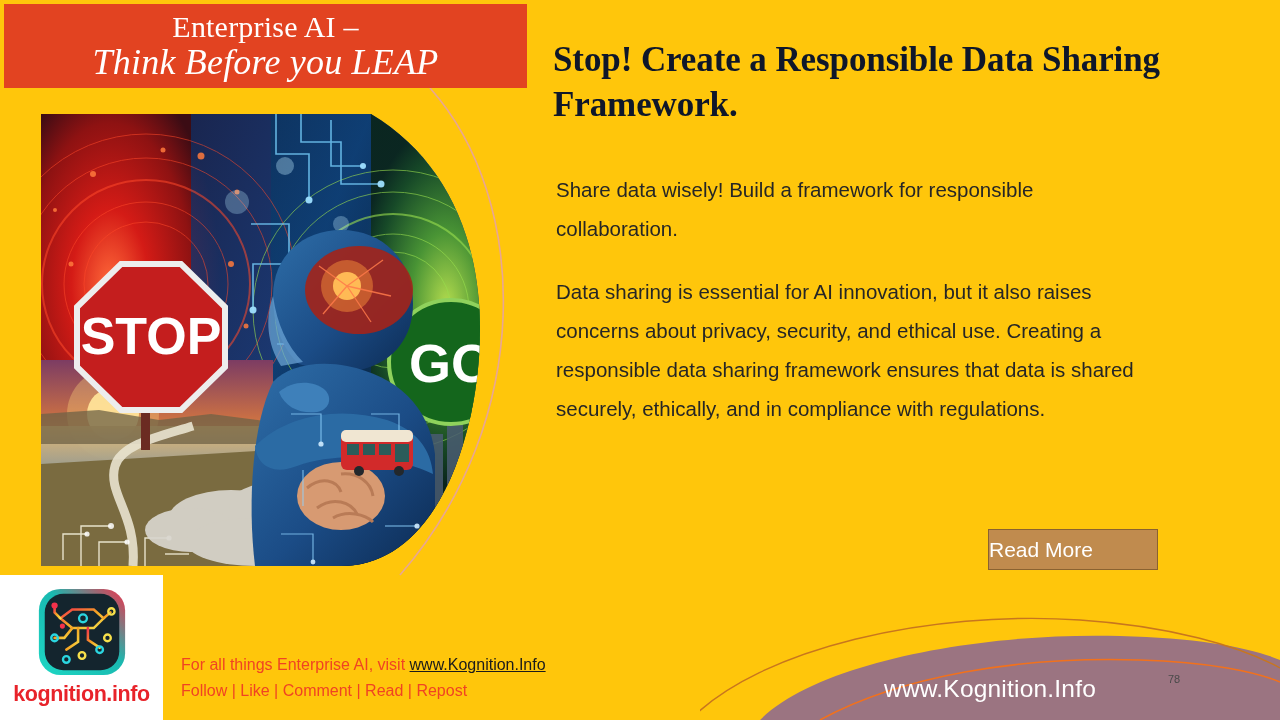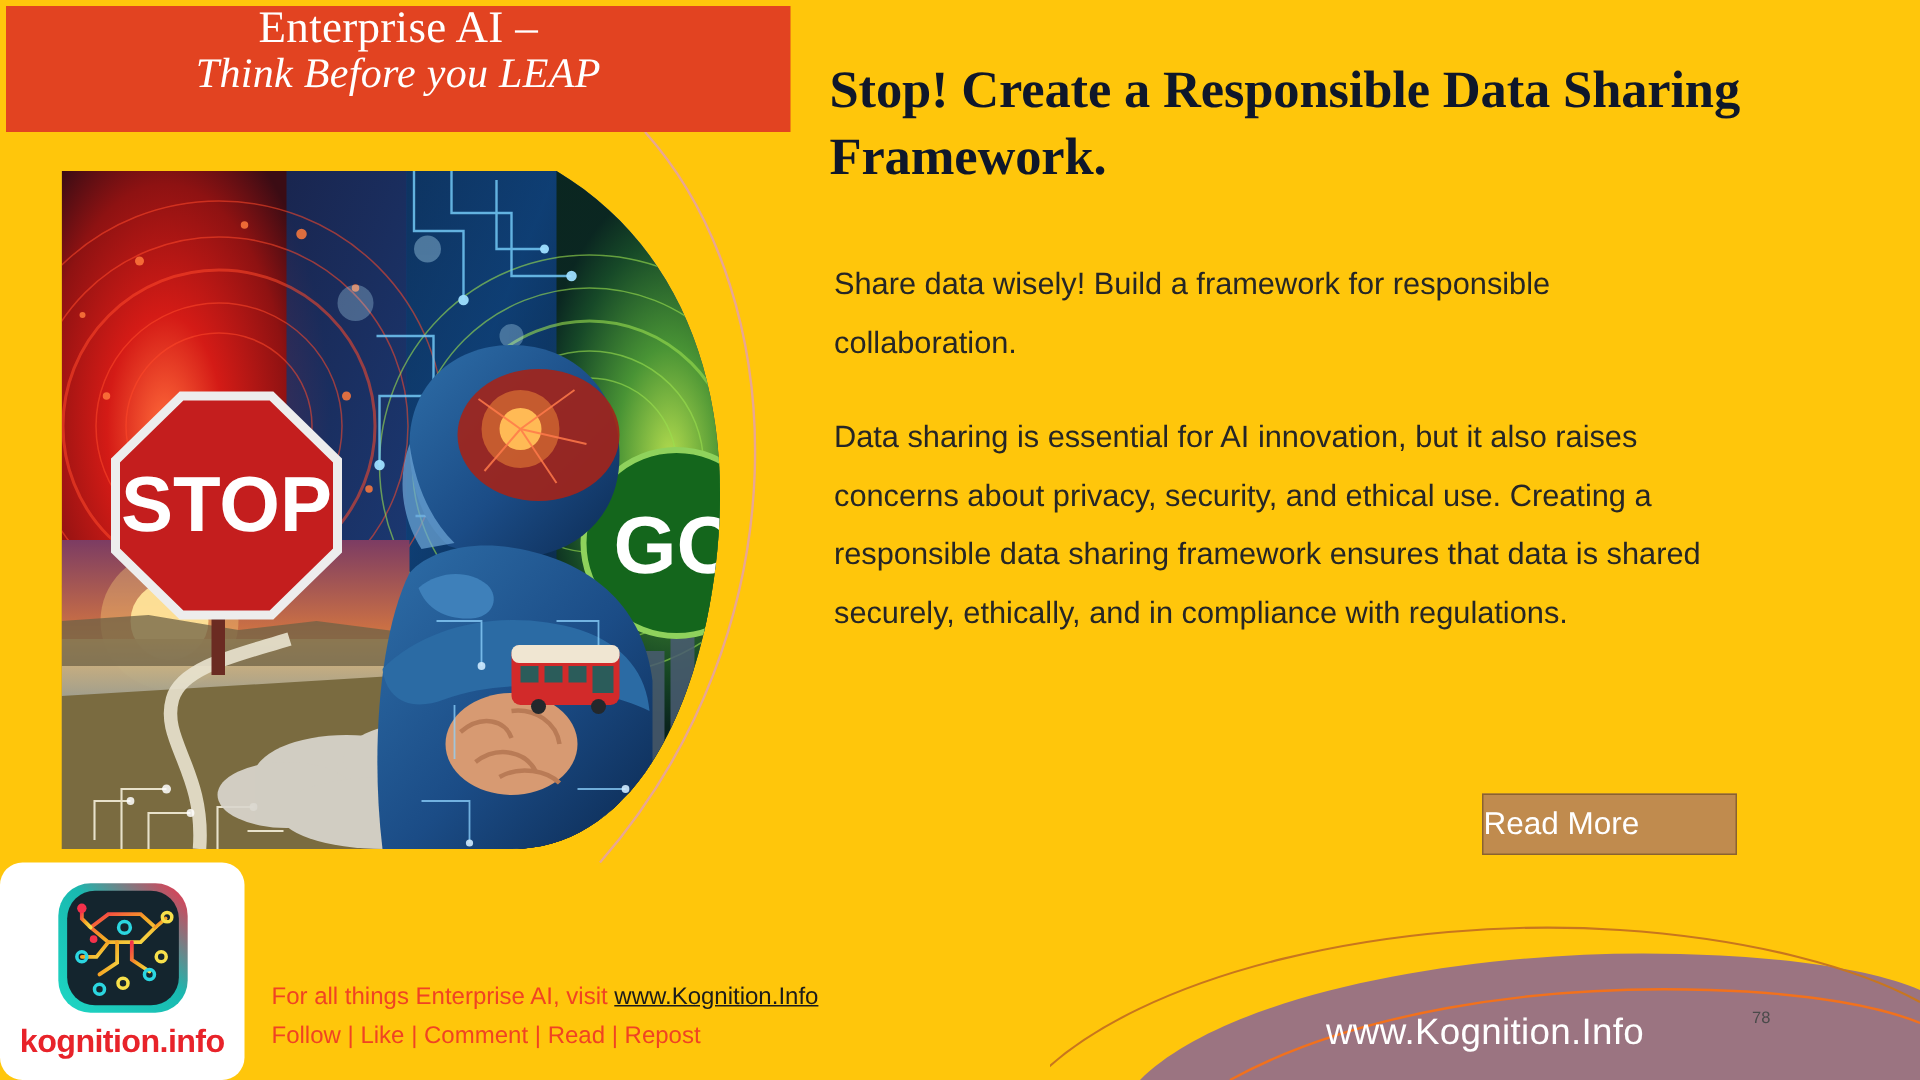--- a/index.html
+++ b/index.html
@@ -28,34 +28,34 @@
   #header-banner {
     position: absolute;
     left: 4px;
     top: 4px;
     width: 523px;
     height: 84px;
     background: #E24321;
     display: flex;
     flex-direction: column;
     align-items: center;
-    justify-content: flex-start;
+    justify-content: center;
     line-height: 1.0;
   }
   #header-banner .line1 {
     color: #FFFFFF;
     font-family: "Liberation Serif", serif;
     font-size: 30px;
     letter-spacing: 0.2px;
     padding-bottom: 2px;
   }
   #header-banner .line2 {
     color: #FFFFFF;
     font-family: "Liberation Serif", serif;
-    font-size: 28px;
+    font-size: 36px;
     font-style: italic;
     letter-spacing: 0.2px;
   }
 
   
   #hero-image {
     position: absolute;
     left: 41px;
     top: 114px;
     width: 455px;
@@ -116,21 +116,20 @@
     top: 575px;
     width: 163px;
     height: 145px;
     background: #FFFFFF;
     display: flex;
     flex-direction: column;
     align-items: center;
     justify-content: flex-start;
     padding-top: 8px;
     box-sizing: border-box;
-    border-radius: 15px;
   }
   #logo-card .logo-mark {
     width: 98px; height: 98px;
     position: relative;
   }
   #logo-card .logo-word {
     color: #E8232A;
     font-size: 21.5px;
     font-weight: bold;
     letter-spacing: -0.4px;

